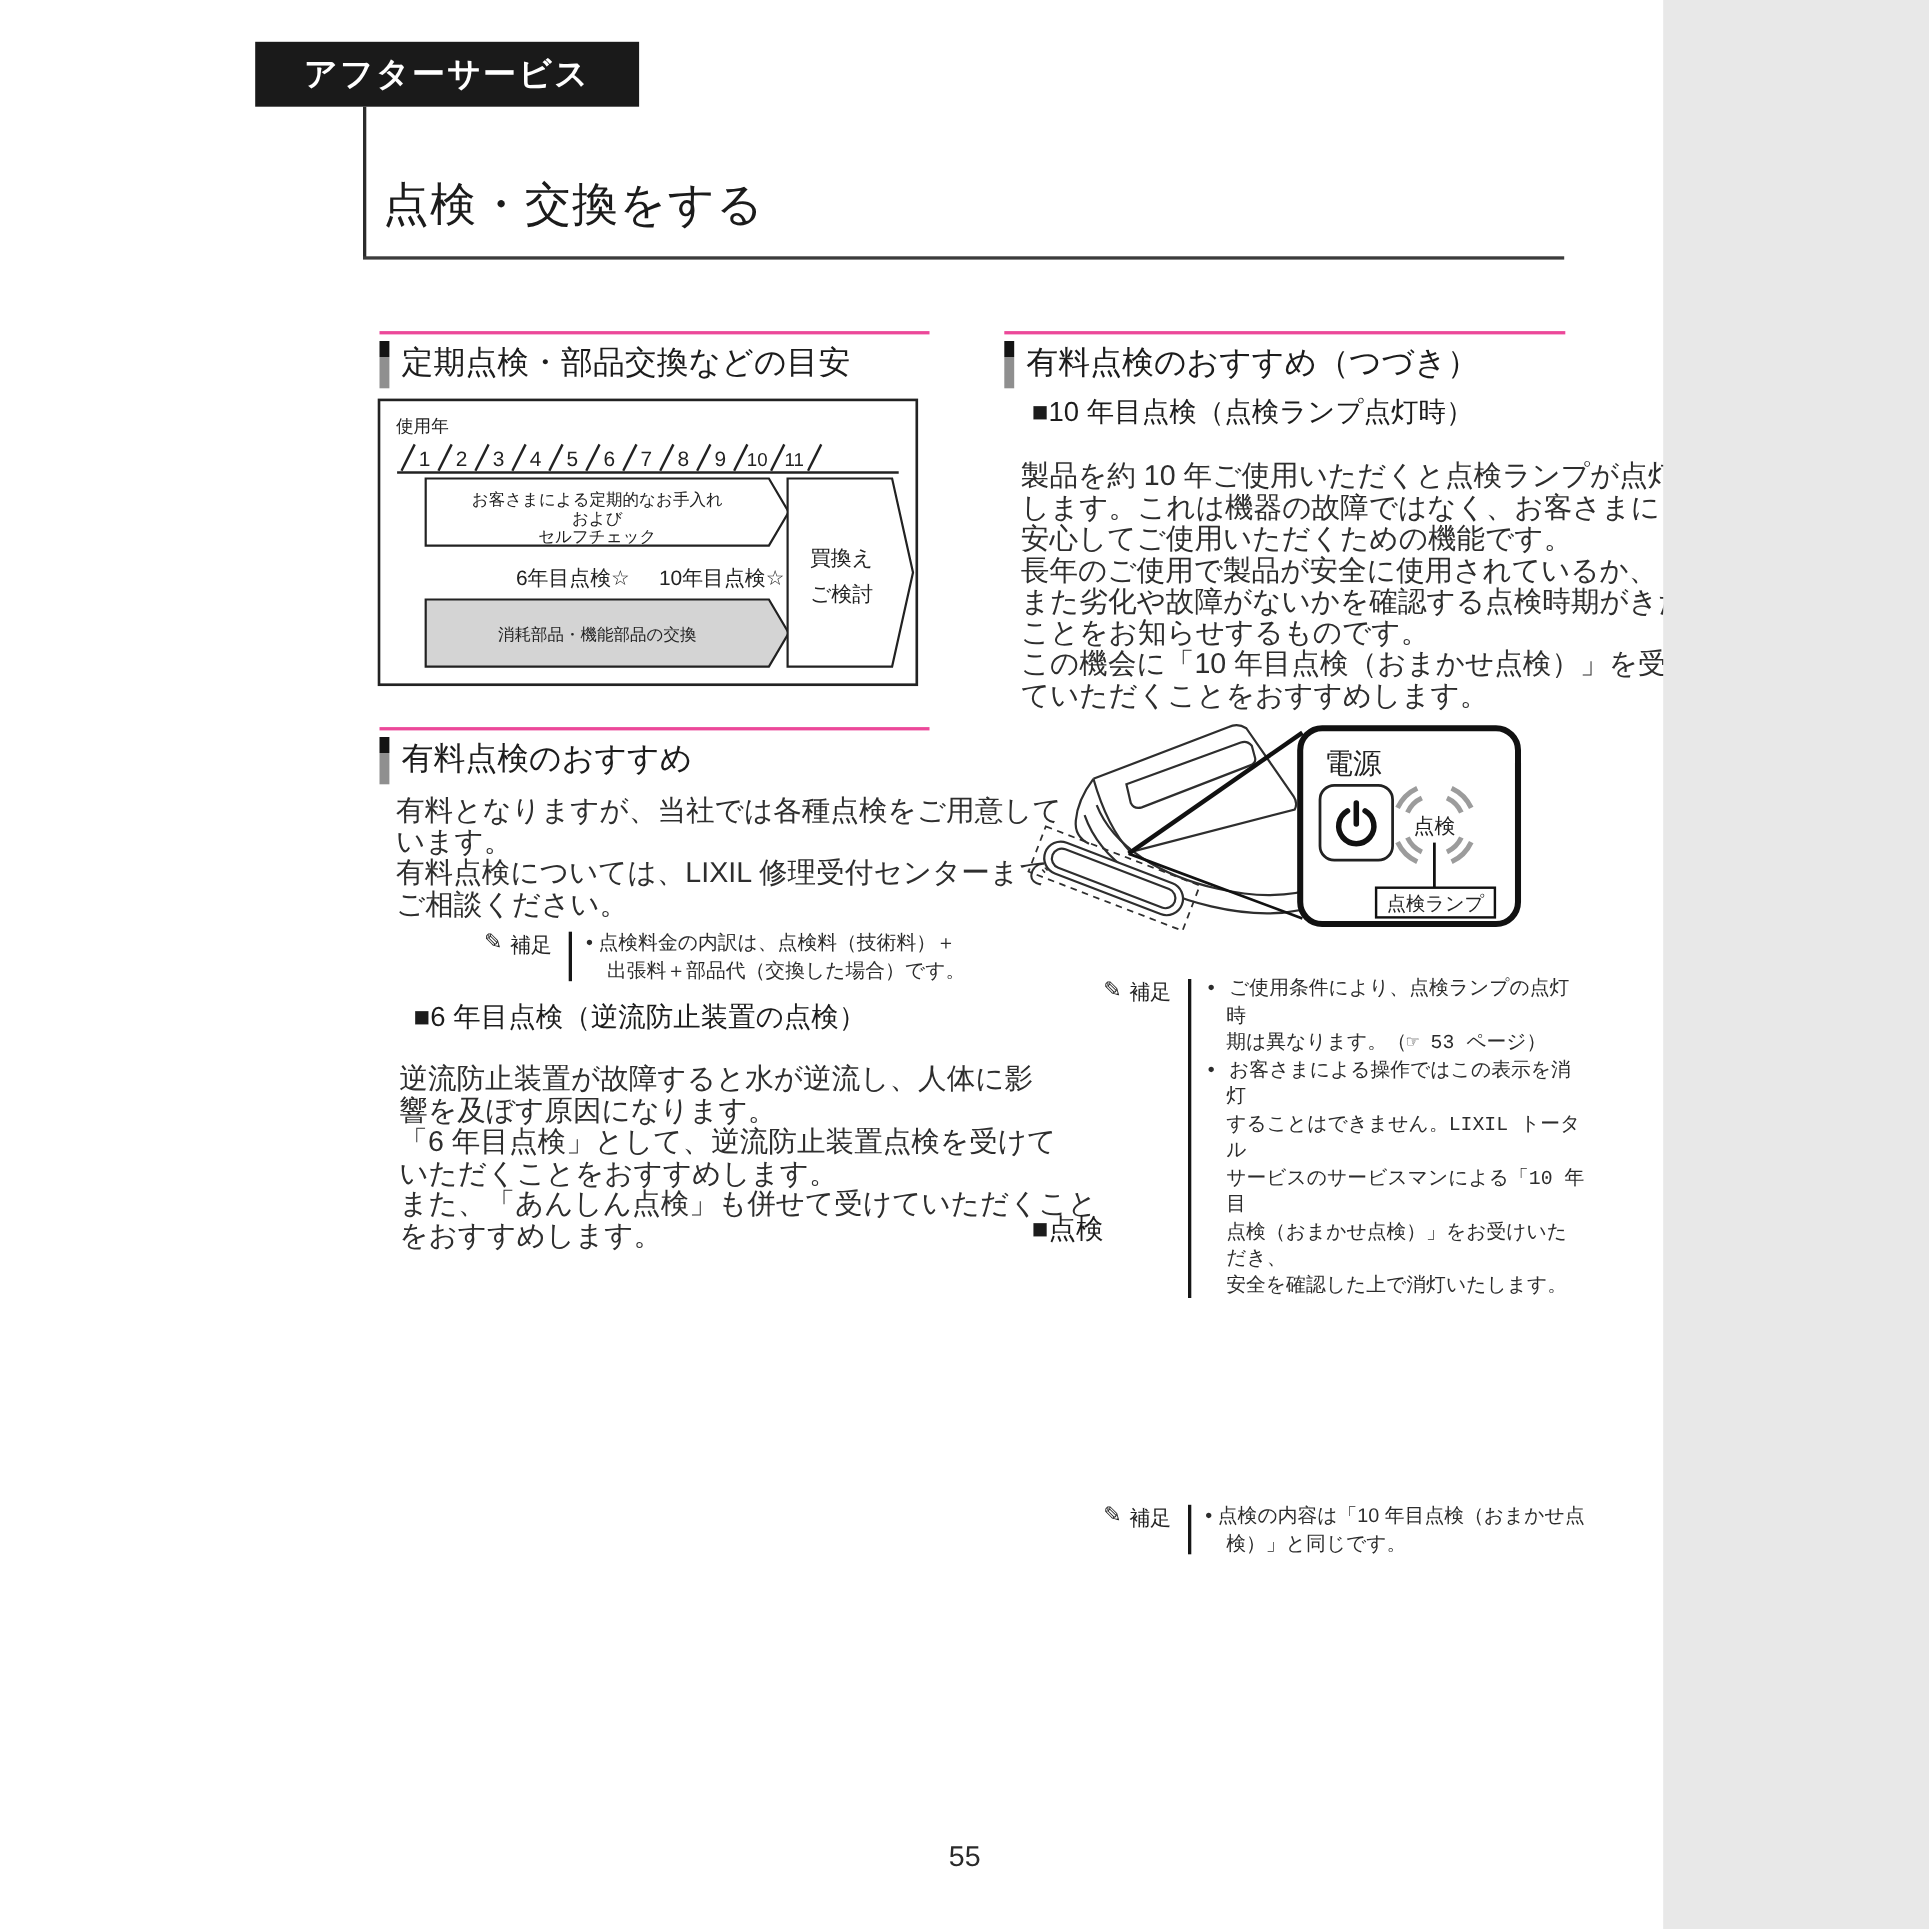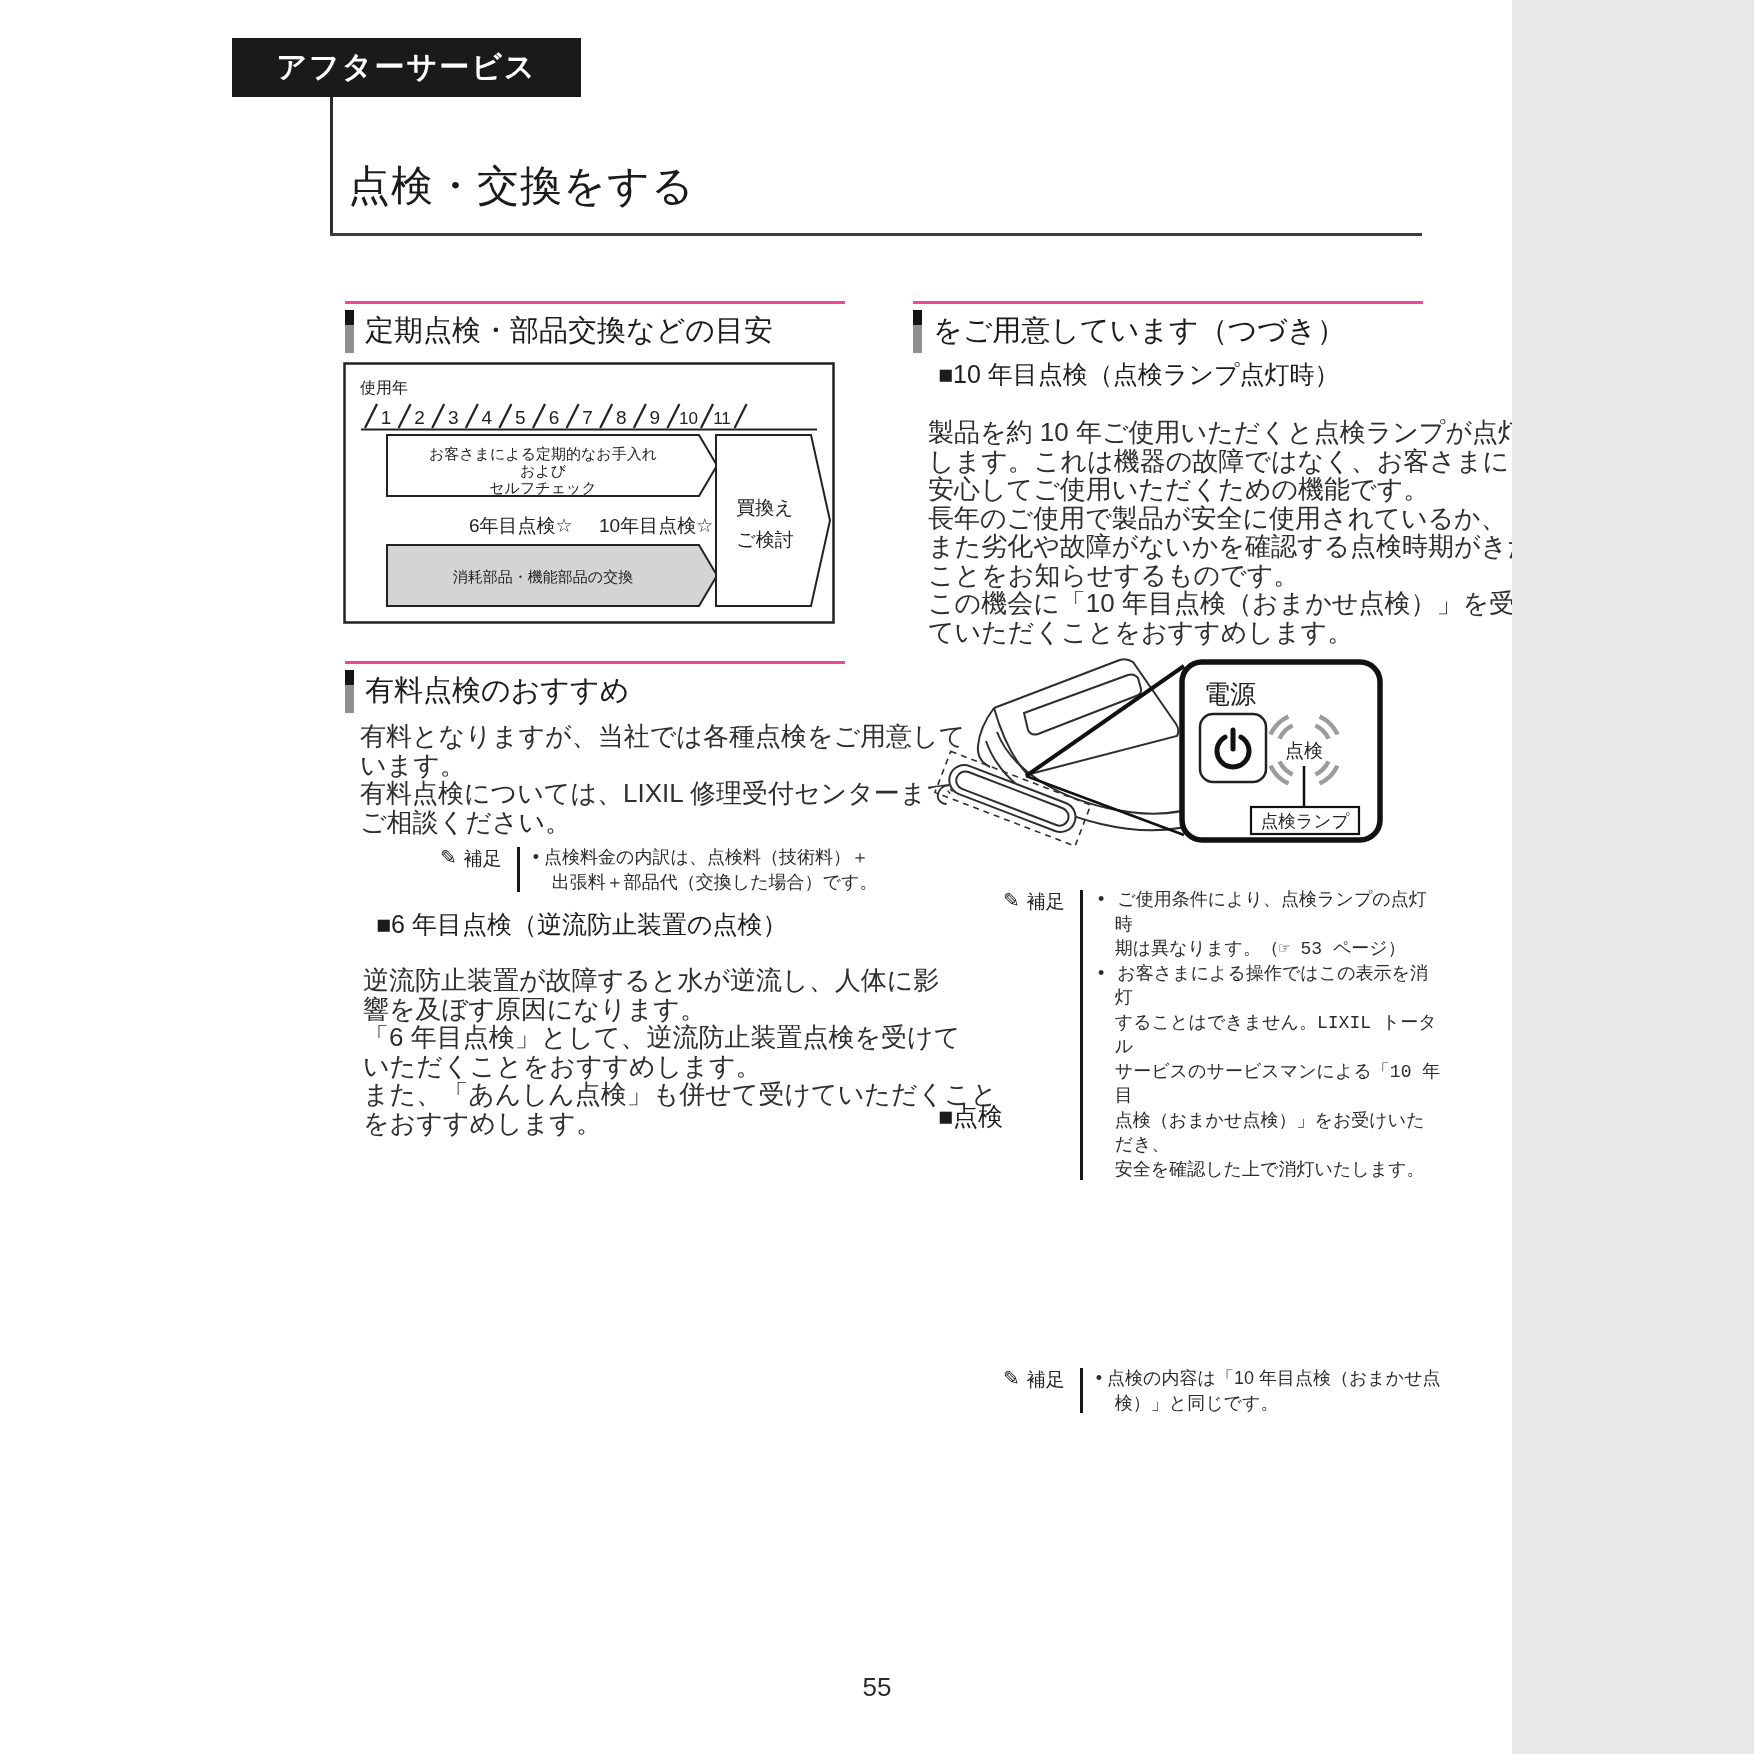--- a/index.html
+++ b/index.html
@@ -129,21 +129,21 @@
   <div class="subhead" style="left:376px;top:908px;">■6 年目点検（逆流防止装置の点検）</div>
   <div class="para" style="left:363px;top:966px;">逆流防止装置が故障すると水が逆流し、人体に影
 響を及ぼす原因になります。
 「6 年目点検」として、逆流防止装置点検を受けて
 いただくことをおすすめします。
 また、「あんしん点検」も併せて受けていただくこと
 をおすすめします。</div>
 
   <div class="sec-head" style="left:913px;top:301px;width:510px;">
     <span class="bar"></span>
-    <span class="txt">をご用意しています（つづき）</span>
+    <span class="txt">有料点検のおすすめ（つづき）</span>
   </div>
 
   <div class="subhead" style="left:938px;top:358px;">■10 年目点検（点検ランプ点灯時）</div>
   <div class="para" style="left:928px;top:418px;">製品を約 10 年ご使用いただくと点検ランプが点灯
 します。これは機器の故障ではなく、お客さまに
 安心してご使用いただくための機能です。
 長年のご使用で製品が安全に使用されているか、
 また劣化や故障がないかを確認する点検時期がきた
 ことをお知らせするものです。
 この機会に「10 年目点検（おまかせ点検）」を受け

